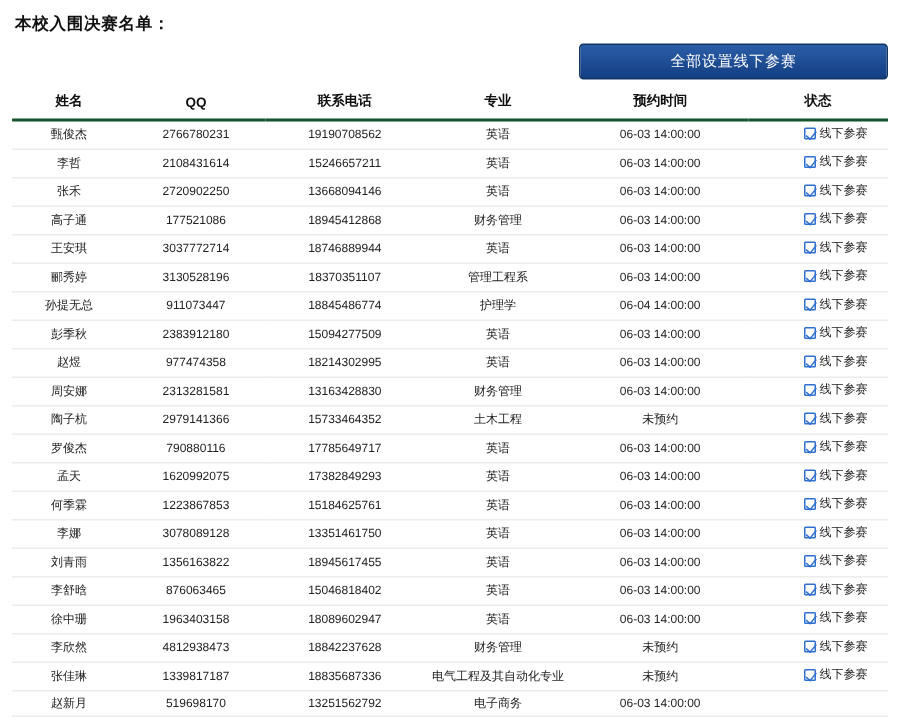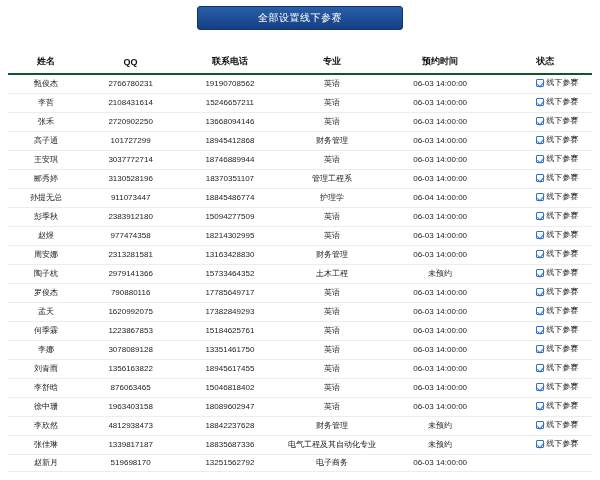--- a/index.html
+++ b/index.html
@@ -21,22 +21,22 @@
   }
   .page-title {
     font-size: 11px;
     font-weight: bold;
     color: #111111;
     margin: 2px 0 6px 2px;
     letter-spacing: 0.5px;
   }
   .toolbar {
     display: flex;
-    justify-content: center;
-    margin-bottom: 22px;
+    justify-content: flex-end;
+    margin-bottom: 5px;
   }
   .primary-button {
     background: #1f4e96;
     background: linear-gradient(#2a5ea8, #143e82);
     color: #ffffff;
     border: 1px solid #123464;
     border-radius: 3px;
     font-size: 10px;
     font-family: "Liberation Sans", sans-serif;
     padding: 4px 0;
@@ -111,20 +111,21 @@
   }
   .status-label {
     font-size: 8px;
     color: #222222;
   }
 </style>
 </head>
 <body>
 
 <div class="page">
+  <div class="page-title">本校入围决赛名单：</div>
 
   <div class="toolbar">
     <button class="primary-button">全部设置线下参赛</button>
   </div>
 
   <table class="roster">
     <colgroup>
       <col class="c-name">
         <col class="c-qq">
         <col class="c-phone">
@@ -171,21 +172,21 @@
           <td>13668094146</td>
           <td>英语</td>
           <td>06-03 14:00:00</td>
           <td class="status-cell"><span class="status-wrap">
               <span class="checkbox checked"></span>
               <span class="status-label">线下参赛</span>
             </span></td>
         </tr>
         <tr>
           <td>高子通</td>
-          <td>101727299</td>
+          <td>177521086</td>
           <td>18945412868</td>
           <td>财务管理</td>
           <td>06-03 14:00:00</td>
           <td class="status-cell"><span class="status-wrap">
               <span class="checkbox checked"></span>
               <span class="status-label">线下参赛</span>
             </span></td>
         </tr>
         <tr>
           <td>王安琪</td>

